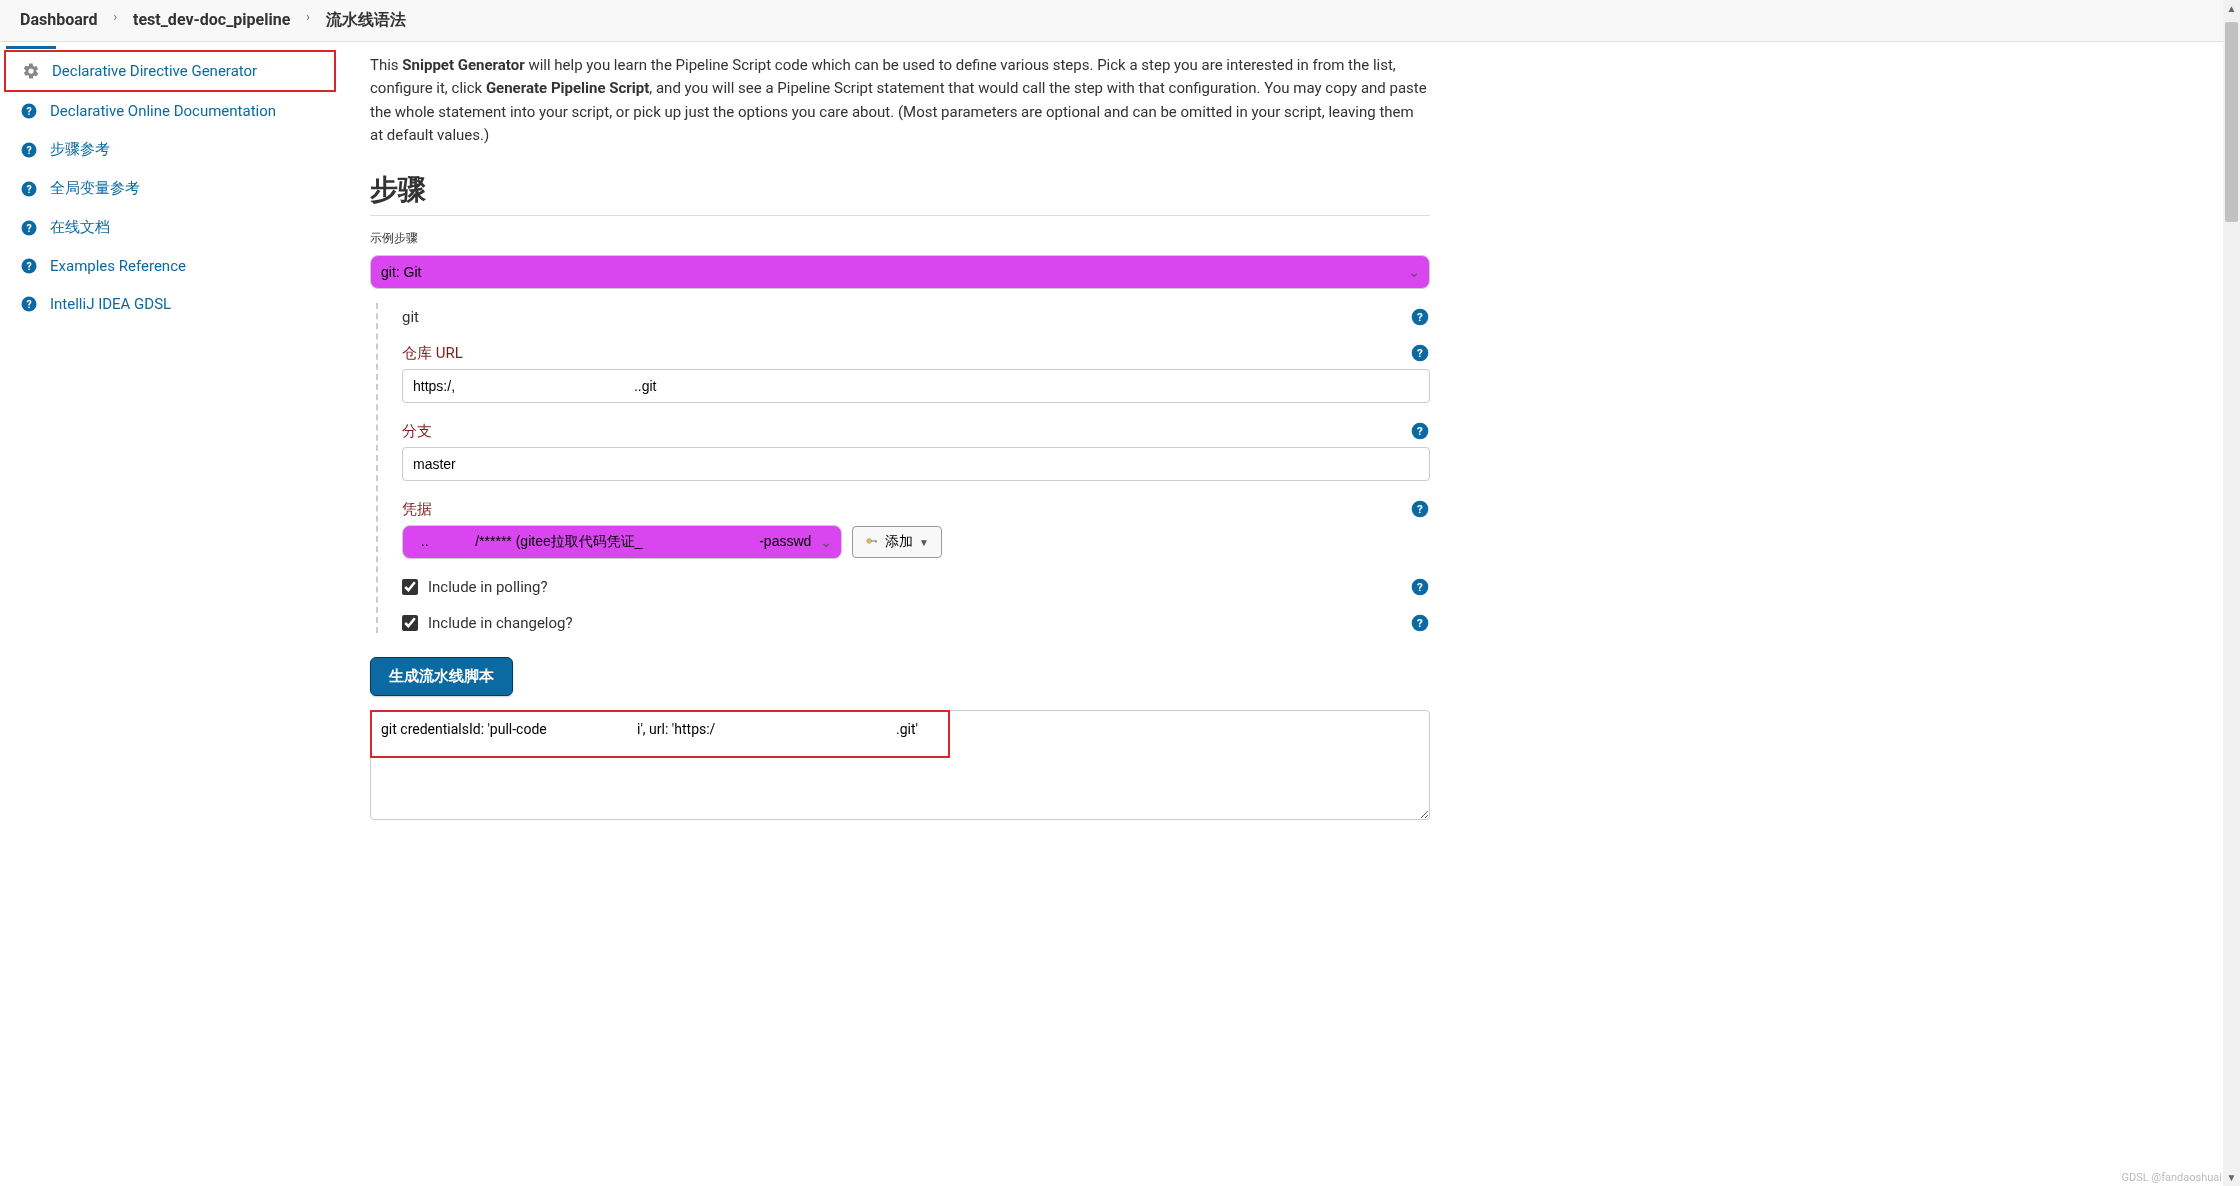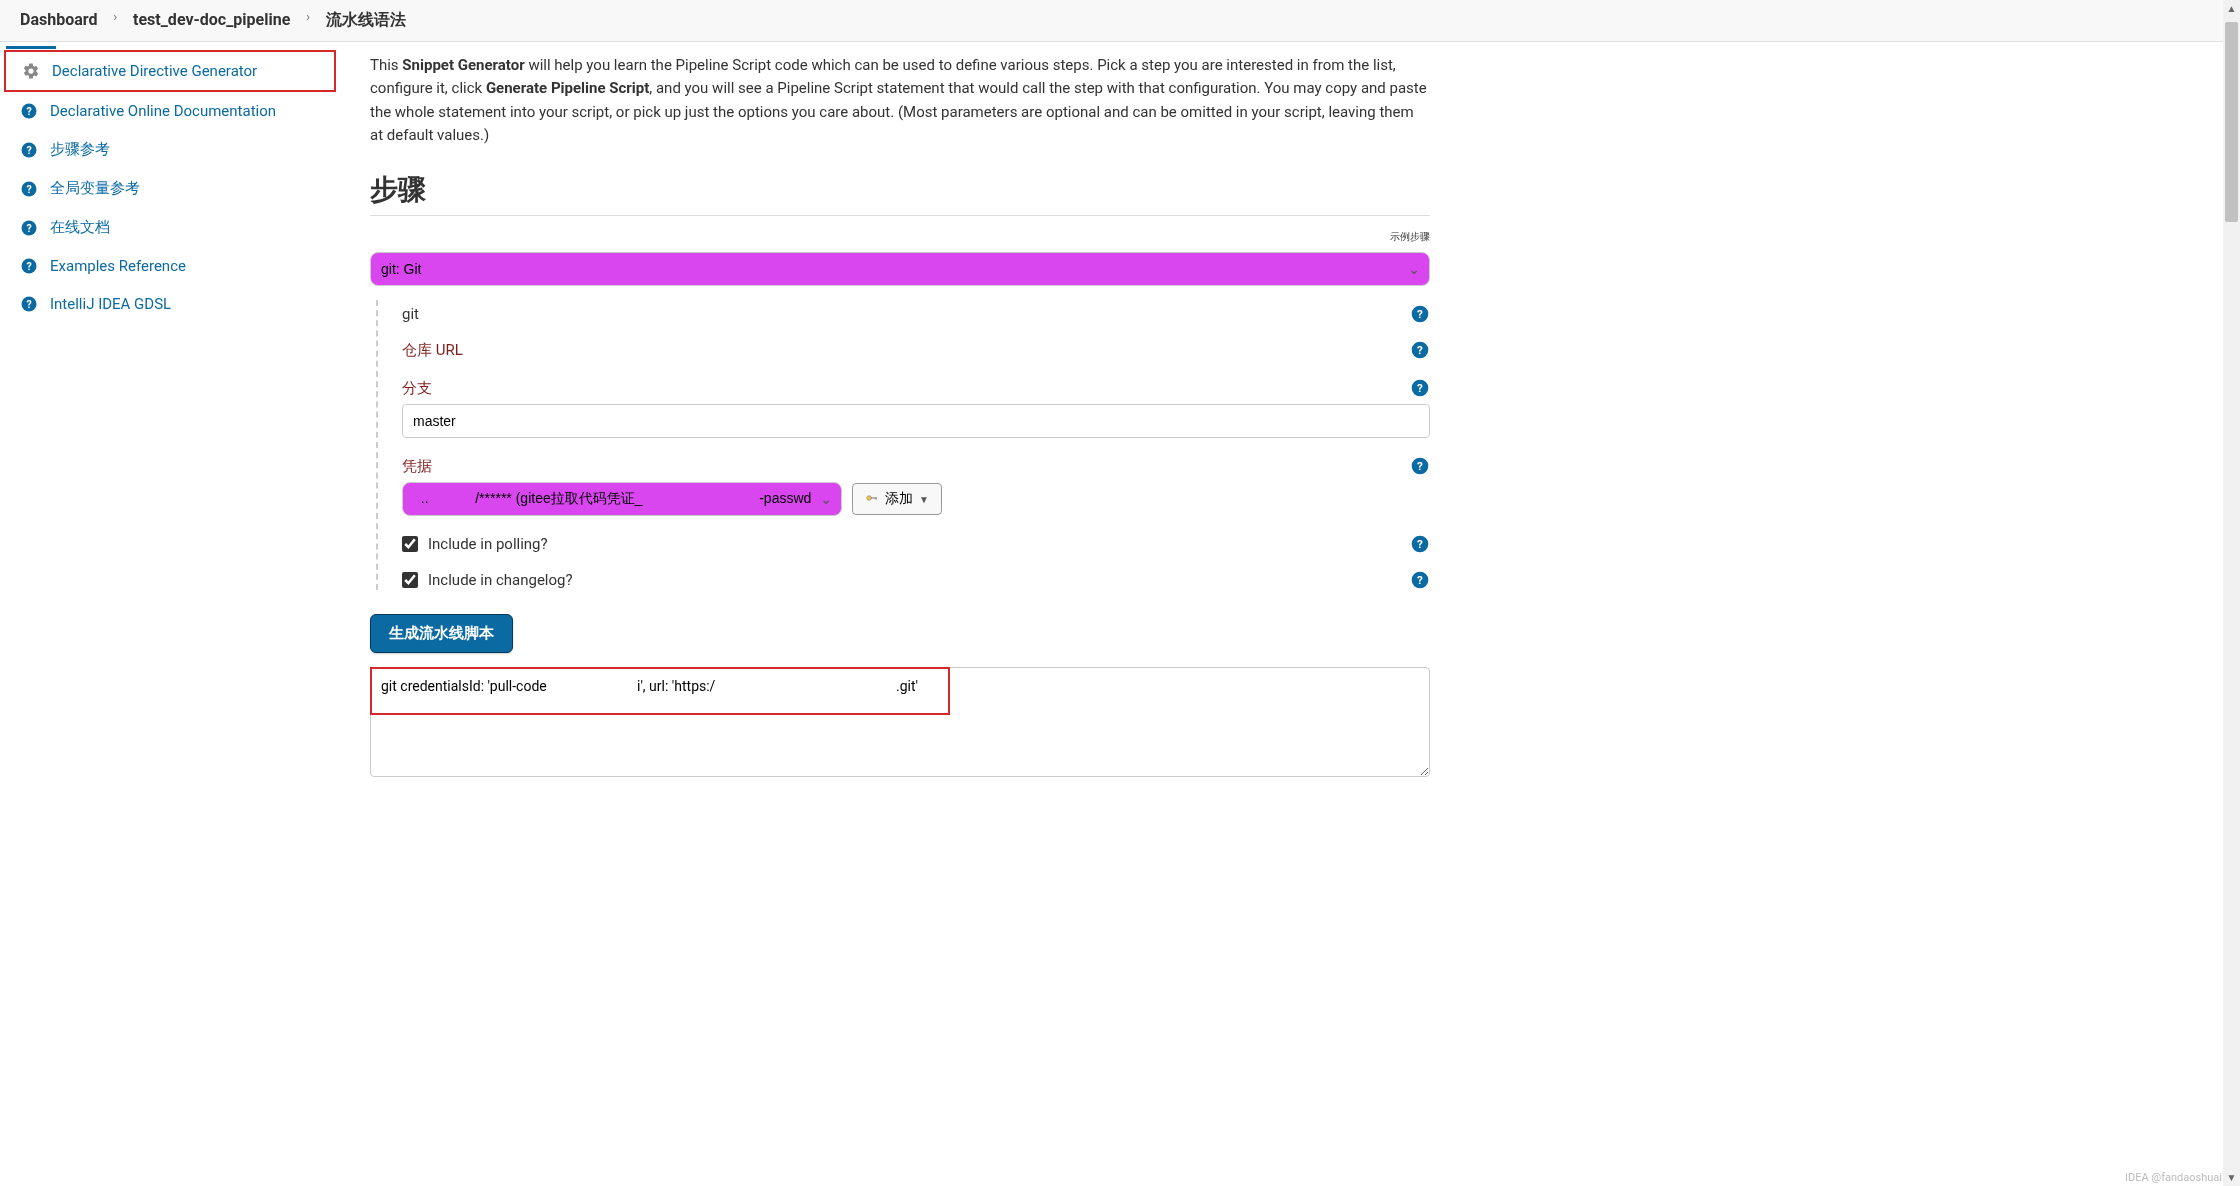--- a/index.html
+++ b/index.html
@@ -22,21 +22,21 @@
     
     .help-icon-svg { width: 18px; height: 18px; }
     .gear-icon-svg { width: 20px; height: 20px; }
     
     .main { flex: 1; padding: 12px 30px 30px 30px; max-width: 1120px; }
     .intro-text { font-size: 15px; color: #333; line-height: 1.55; margin-bottom: 24px; }
     .intro-text b { font-weight: bold; }
     
     .section-heading { font-size: 28px; font-weight: bold; color: #333; border-bottom: 1px solid #ddd; padding-bottom: 6px; margin-bottom: 14px; }
     
-    .field-label { font-size: 10px; color: #333; margin-bottom: 8px; text-align: right; }
+    .field-label { font-size: 12px; color: #333; margin-bottom: 8px; }
     
     .select-wrap { position: relative; margin-bottom: 14px; }
     .select-input { width: 100%; padding: 8px 30px 8px 10px; border: 1px solid #ccc; border-radius: 8px; font-size: 14px; background: #d946ef; appearance: none; cursor: pointer; }
     .select-chevron { position: absolute; right: 10px; top: 50%; transform: translateY(-50%); pointer-events: none; color: #555; }
     
     .form-block { border-left: 2px dashed #ccc; padding-left: 24px; margin-left: 6px; }
     .form-row { margin-bottom: 18px; }
     .form-row-head { display: flex; justify-content: space-between; align-items: center; margin-bottom: 6px; }
     .form-row-label { font-size: 15px; color: #7f1d1d; }
     .help-btn { width: 20px; height: 20px; cursor: pointer; }
@@ -174,20 +174,21 @@
       <div class="form-row">
         <div class="form-row-head">
           <span class="form-row-label">仓库 URL</span>
           <span class="help-btn">
             <svg viewBox="0 0 24 24" width="20" height="20" fill="#0b6aa2">
                 <circle cx="12" cy="12" r="10"></circle>
                 <text x="12" y="17" text-anchor="middle" fill="#fff" font-size="14" font-weight="bold">?</text>
               </svg>
           </span>
         </div>
+        <input class="text-input" value="https:/,                                              ..git" style="">
       </div>
 
       <div class="form-row">
         <div class="form-row-head">
           <span class="form-row-label">分支</span>
           <span class="help-btn">
             <svg viewBox="0 0 24 24" width="20" height="20" fill="#0b6aa2">
                 <circle cx="12" cy="12" r="10"></circle>
                 <text x="12" y="17" text-anchor="middle" fill="#fff" font-size="14" font-weight="bold">?</text>
               </svg>
@@ -260,13 +261,13 @@
     </div>
   </main>
 </div>
 
 <div class="scrollbar-track">
   <div class="scroll-arrow" style="top:0">▲</div>
   <div class="scrollbar-thumb" style="top:22px; height:200px;"></div>
   <div class="scroll-arrow" style="bottom:0">▼</div>
 </div>
 
-<div class="watermark">IDEA @fandaoshuai</div>
+<div class="watermark">GDSL @fandaoshuai</div>
 
 </body></html>

